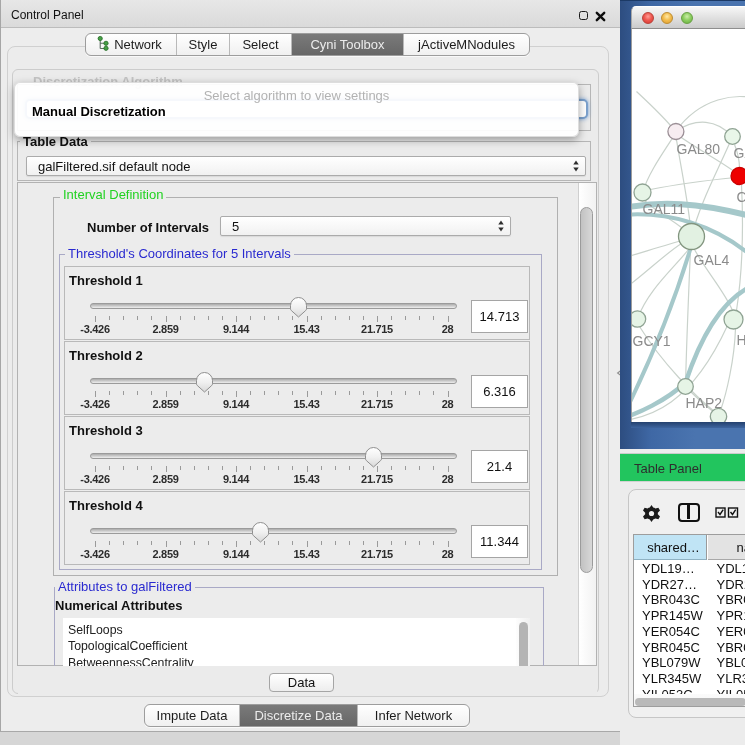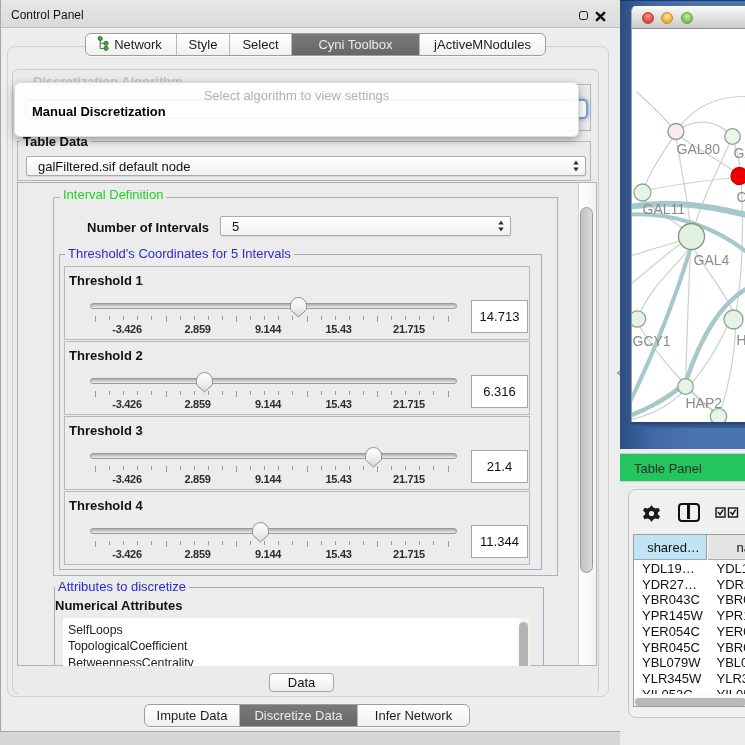--- a/index.html
+++ b/index.html
@@ -16,21 +16,21 @@
   .combo .arr { position:absolute; right:5px; top:50%; margin-top:-7px; width:9px; height:14px; }
   .seg { display:flex; position:absolute; height:23px; border:1px solid #9d9d9d; border-radius:6px;
          background:linear-gradient(#ffffff,#f0f0f0); box-shadow:0 1px 0 rgba(255,255,255,0.7); overflow:hidden; }
   .seg > div { font-size:13px; color:#1c1c1c; line-height:21px; text-align:center; border-right:1px solid #b9b9b9; }
   .seg > div:last-child { border-right:none; }
   .seg > div.sel { background:linear-gradient(#7a7a7a,#676767); color:#ececec; }
   .tpanel { position:absolute; border:1px solid #b9b9b9; background:#ececec; }
   .ttitle { position:absolute; font-size:13px; font-weight:bold; color:#111; }
   .vbox { position:absolute; width:57px; height:33px; background:#fff; border:1px solid #a5a5a5;
           font-size:13px; color:#111; text-align:center; line-height:31px; }
-  .ticklbl { position:absolute; font-size:11px; font-weight:bold; color:#2c2c2c; transform:translateX(-50%); letter-spacing:-0.3px;margin-left:32px; }
+  .ticklbl { position:absolute; font-size:11px; font-weight:bold; color:#2c2c2c; transform:translateX(-50%); letter-spacing:-0.3px; }
   .track { position:absolute; height:6px; border-radius:3px; background:linear-gradient(#ababab,#eeeeee);
            border:1px solid #9b9b9b; }
   .row13 { font-size:13px; color:#111; }
 </style>
 </head>
 <body>
 
 <div class="abs" style="left:0;top:0;width:620px;height:731px;background:#ededed;border-left:1px solid #a6a6a6;">
 
   <div class="abs" style="left:0;top:0;width:620px;height:28px;background:linear-gradient(#e7e7e7,#dadada);border-bottom:1px solid #bcbcbc;">
@@ -262,21 +262,21 @@
           <stop offset="0" stop-color="#ffffff"></stop>
           <stop offset="0.5" stop-color="#f0f0f0"></stop>
           <stop offset="1" stop-color="#d8d8d8"></stop>
         </linearGradient>
       </defs>
     <path d="M2.5 9.5 a8 8 0 0 1 16 0 l0 3.2 a2.5 2.5 0 0 1 -0.9 1.9 L10.5 21 L3.4 14.6 A2.5 2.5 0 0 1 2.5 12.7 Z" fill="url(#th4)" stroke="#8f8f8f" stroke-width="1"></path>
   </svg>
   <div class="vbox" style="left:470px;top:525px;">11.344</div>
 
   <div class="grp" style="left:53px;top:587px;width:490px;height:79px;border-color:#a9a9c6;border-bottom:none;"></div>
-  <div class="grptitle" style="left:54px;top:580px;color:#2a2ad0;background:#ebebeb;">Attributes to discretize</div>
+  <div class="grptitle" style="left:54px;top:580px;color:#2a2ad0;background:#ebebeb;">Attributes to galFiltered</div>
   <div class="abs" style="left:54px;top:598px;font-size:13px;font-weight:bold;color:#111;">Numerical Attributes</div>
   <div class="abs" style="left:62px;top:618px;width:467px;height:48px;background:#fff;overflow:hidden;">
     <div style="position:absolute;left:5px;top:4.5px;font-size:12.3px;color:#222;">SelfLoops</div>
     <div style="position:absolute;left:5px;top:21px;font-size:12.3px;color:#222;">TopologicalCoefficient</div>
     <div style="position:absolute;left:5px;top:37.5px;font-size:12.3px;color:#222;">BetweennessCentrality</div>
     <div style="position:absolute;right:0;top:0;width:14px;height:48px;background:linear-gradient(90deg,#fdfdfd,#f0f0f0);"></div>
     <div style="position:absolute;right:2px;top:4px;width:9px;height:60px;background:#b4b4b4;border-radius:5px;"></div>
   </div>
 
   <div class="abs" style="left:17px;top:666px;width:579px;height:30px;background:#ebebeb;"></div>
@@ -293,21 +293,21 @@
     <div style="width:91px;position:relative;padding-left:14px;">Network
       <svg style="position:absolute;left:10px;top:0px;" width="14" height="17">
         <path d="M4.2 6 L4.2 14.5 M4.2 9.3 L9.6 9.3 M4.2 14.5 L9.6 14.5" stroke="#5d6d62" stroke-width="1.1" fill="none"></path>
         <circle cx="4.2" cy="4.5" r="2.1" fill="#46a046" stroke="#2b712b" stroke-width="0.9"></circle>
         <circle cx="10" cy="9.3" r="2.1" fill="#46a046" stroke="#2b712b" stroke-width="0.9"></circle>
         <circle cx="10" cy="14.3" r="2.1" fill="#46a046" stroke="#2b712b" stroke-width="0.9"></circle>
       </svg>
     </div>
     <div style="width:53px;">Style</div>
     <div style="width:62px;">Select</div>
-    <div class="sel" style="width:128px;">Cyni Toolbox</div>
+    <div class="sel" style="width:112px;">Cyni Toolbox</div>
     <div style="width:125px;">jActiveMNodules</div>
   </div>
 
   <div class="abs" style="left:13px;top:82px;width:565px;height:55px;background:rgba(255,255,255,0.93);border-radius:6px;box-shadow:0 3px 9px rgba(0,0,0,0.35);border:1px solid rgba(160,160,160,0.35);">
     <div style="position:absolute;left:0;top:5px;width:100%;text-align:center;font-size:13px;color:#b2b2b2;">Select algorithm to view settings</div>
     <div style="position:absolute;left:17px;top:21px;font-size:13px;font-weight:bold;color:#000;">Manual Discretization</div>
   </div>
 
   <svg class="abs" style="left:615px;top:369.5px;" width="6" height="6">
       <path d="M4.6 0.8 L1.6 3 L4.6 5.2" stroke="#8f8f8f" stroke-width="1.1" fill="none"></path>

